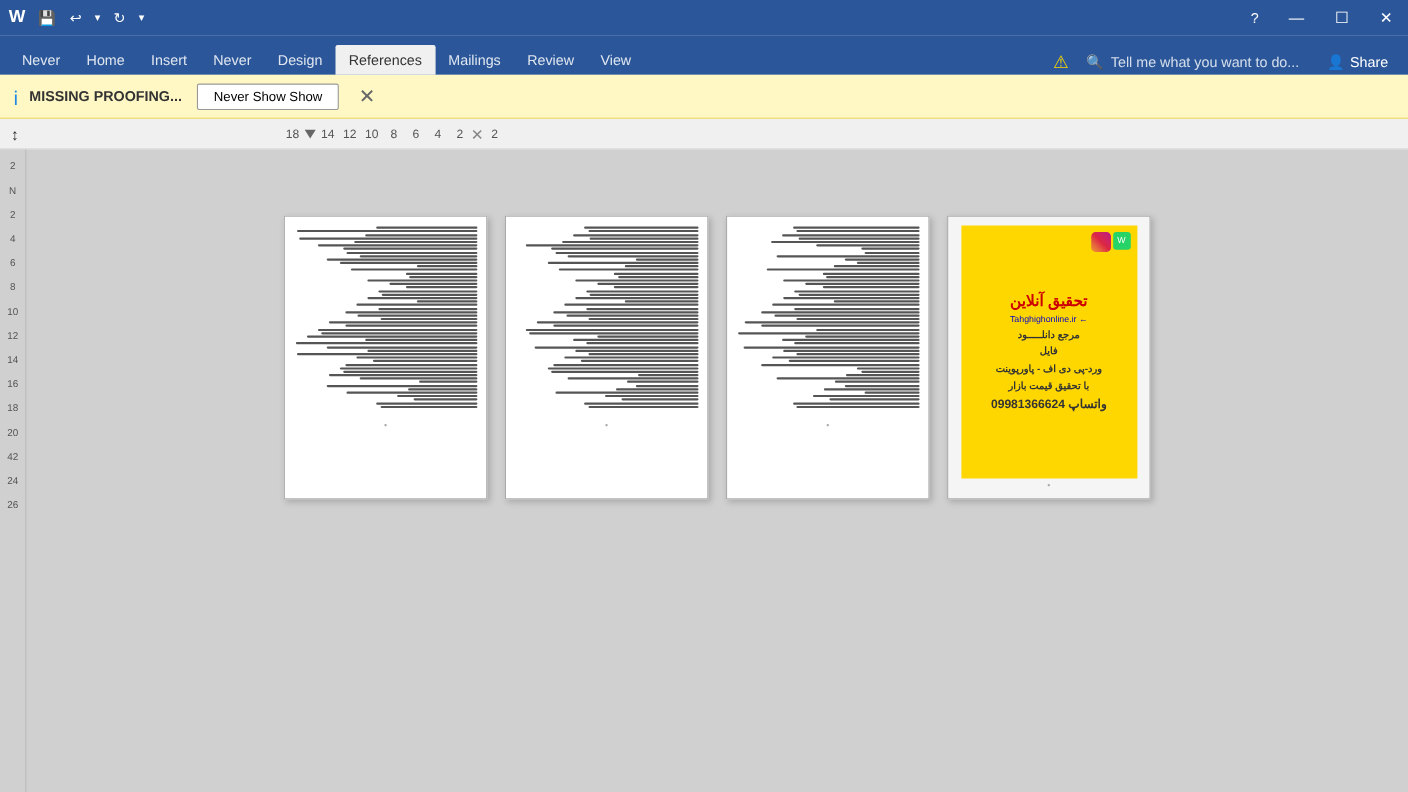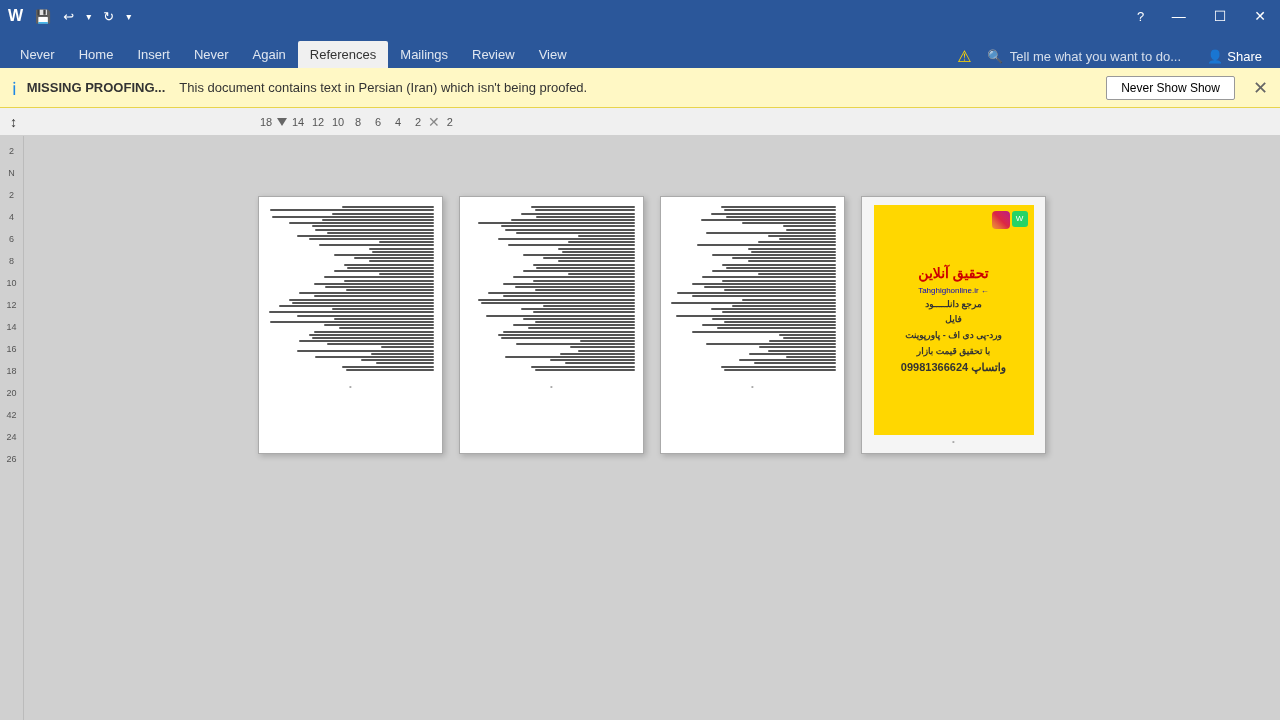--- a/index.html
+++ b/index.html
@@ -230,42 +230,41 @@
     <span class="title-bar-btn">☐</span>
     <span class="title-bar-btn">✕</span>
   </div>
 </div>
 
 <div class="ribbon-tabs">
   <div class="ribbon-tab">Never</div>
   <div class="ribbon-tab">Home</div>
   <div class="ribbon-tab">Insert</div>
   <div class="ribbon-tab">Never</div>
-  <div class="ribbon-tab">Again</div>
+  <div class="ribbon-tab">Design</div>
   <div class="ribbon-tab active">References</div>
   <div class="ribbon-tab">Mailings</div>
   <div class="ribbon-tab">Review</div>
   <div class="ribbon-tab">View</div>
   <div class="ribbon-tab-right">
     <span class="warning-icon">⚠</span>
     <div class="tell-me">
       <span>🔍</span>
       <span>Tell me what you want to do...</span>
     </div>
     <div class="share-btn">
       <span>👤</span>
       <span>Share</span>
     </div>
   </div>
 </div>
 
 <div class="notification-bar">
   <span class="notif-icon">ℹ</span>
   <span class="notif-title">MISSING PROOFING...</span>
-  <span class="notif-text">This document contains text in Persian (Iran) which isn't being proofed.</span>
   <button class="notif-btn">Never Show Show</button>
   <span class="notif-close">✕</span>
 </div>
 
 <div class="ruler-area">
   <span class="ruler-cursor">↕</span>
   <div class="ruler-numbers">
     <span class="ruler-num">18</span>
     <span class="ruler-triangle"></span>
     <span class="ruler-num">14</span>

